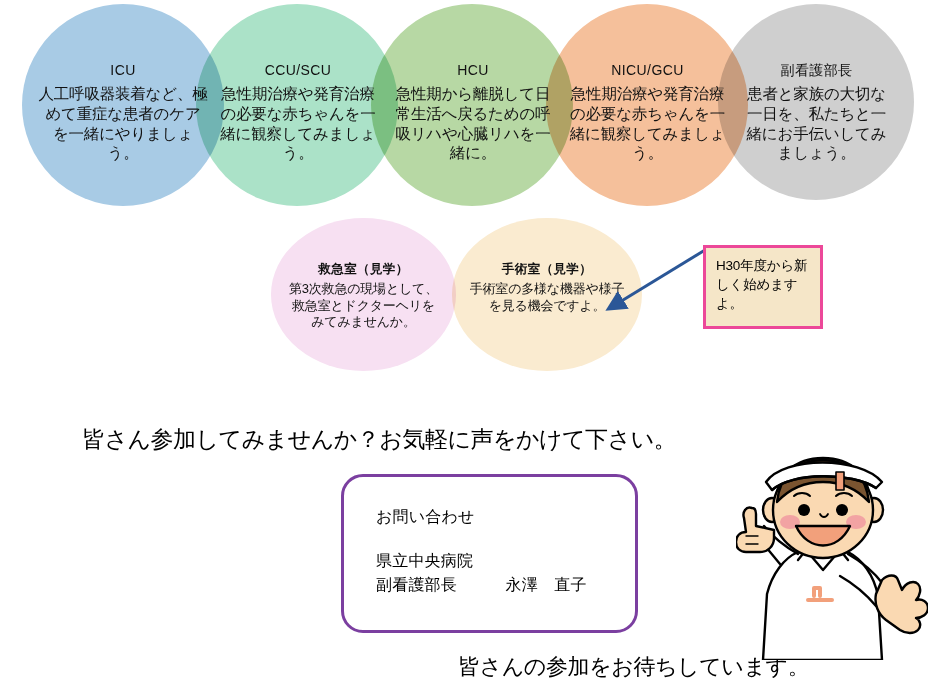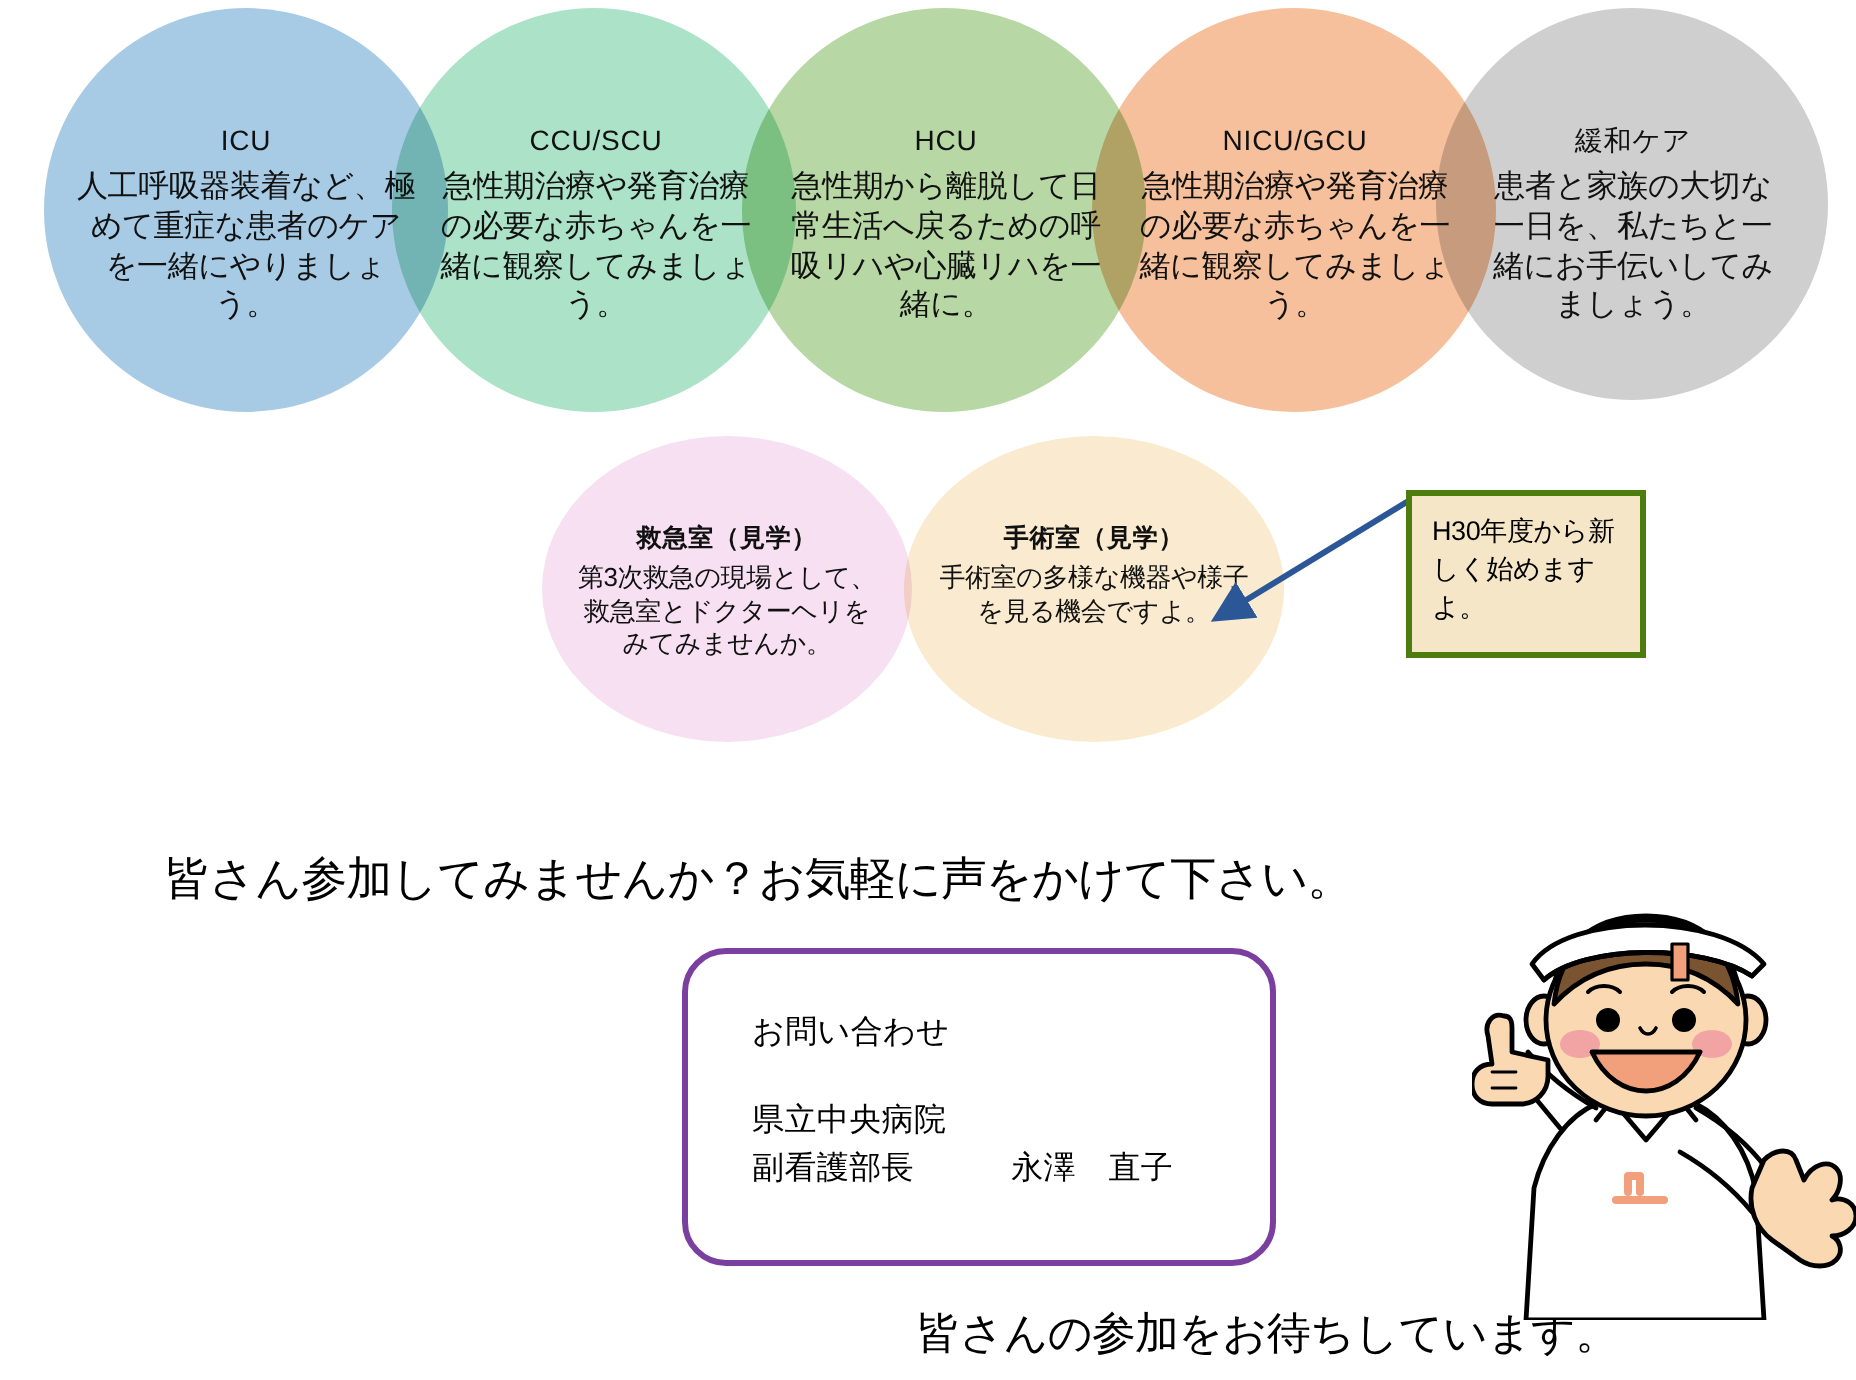--- a/index.html
+++ b/index.html
@@ -56,21 +56,21 @@
   .circle-label.small .unit-desc { font-size: 13px; }
 
   
   #callout-box {
     position: absolute;
     left: 703px;
     top: 245px;
     width: 120px;
     height: 84px;
     background: #F5E6C8;
-    border: 3px solid #4d7c0f;
+    border: 3px solid #ec4899;
     box-sizing: border-box;
     padding: 8px 8px 0 10px;
     font-size: 13.5px;
     line-height: 1.42;
     letter-spacing: -0.2px;
   }
   #callout-arrow {
     position: absolute;
     left: 595px;
     top: 240px;
@@ -163,21 +163,21 @@
     <span class="unit-name">NICU/GCU</span>
     <span class="unit-desc">急性期治療や発育治療の必要な赤ちゃんを一緒に観察してみましょう。</span>
   </div>
 
   <div class="circle-label" style="left:390px; top:44px; width:166px;">
     <span class="unit-name">HCU</span>
     <span class="unit-desc">急性期から離脱して日常生活へ戻るための呼吸リハや心臓リハを一緒に。</span>
   </div>
 
   <div class="circle-label" style="left:741px; top:44px; width:151px;">
-    <span class="unit-name">緩和ケア</span>
+    <span class="unit-name">副看護部長</span>
     <span class="unit-desc">患者と家族の大切な一日を、私たちと一緒にお手伝いしてみましょう。</span>
   </div>
 
   <div class="circle-label small" style="left:287px; top:243px; width:153px;">
     <span class="unit-name">救急室（見学）</span>
     <span class="unit-desc">第3次救急の現場として、救急室とドクターヘリをみてみませんか。</span>
   </div>
 
   <div class="circle-label small" style="left:468px; top:243px; width:158px;">
     <span class="unit-name">手術室（見学）</span>

